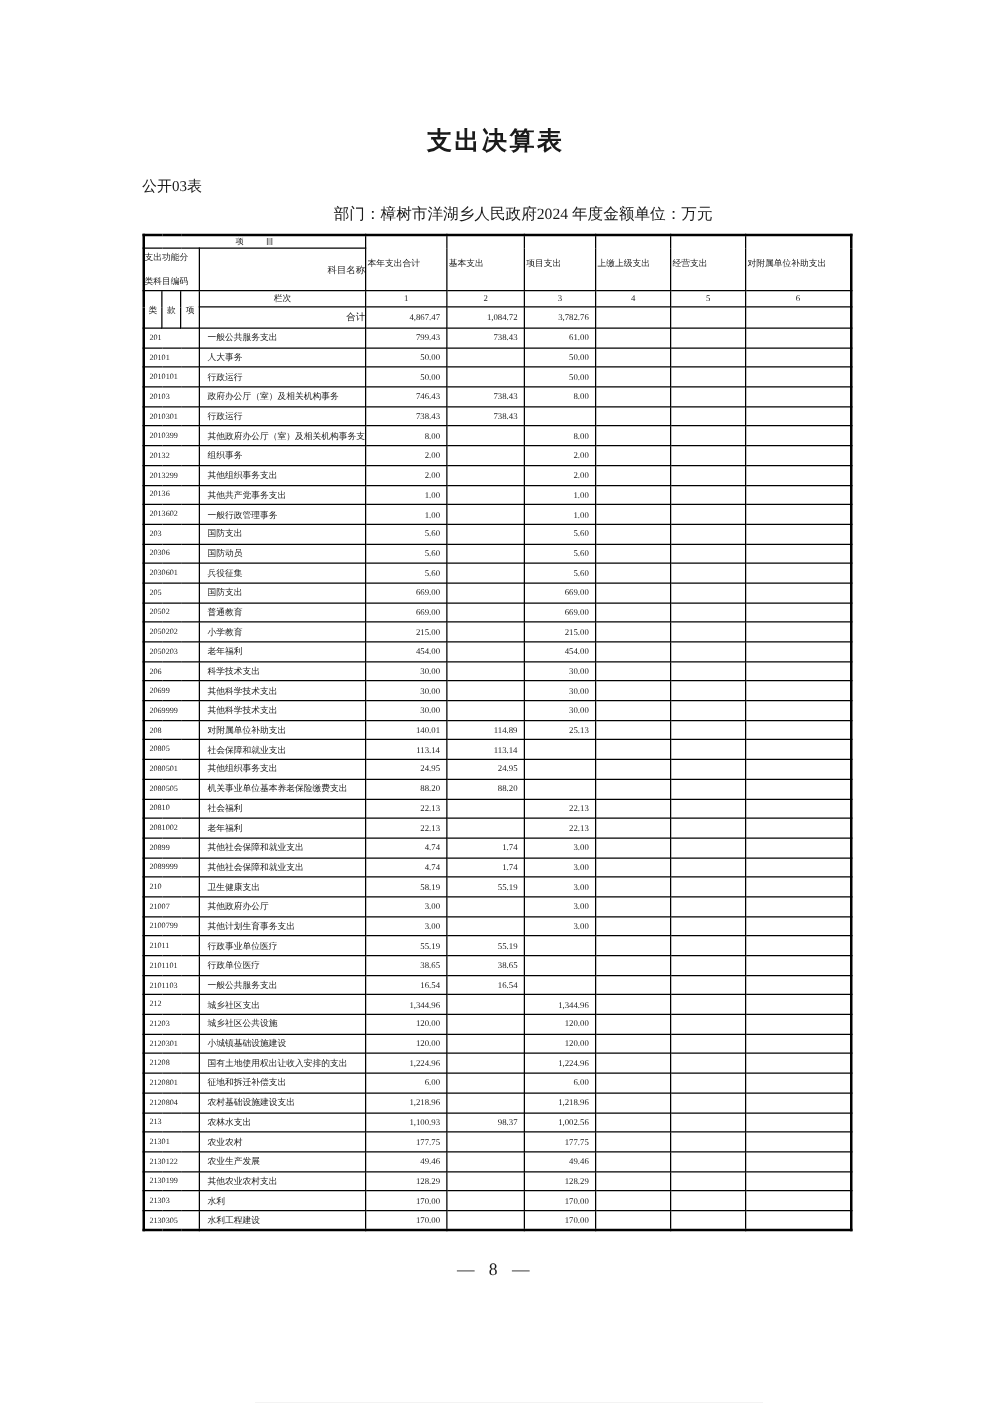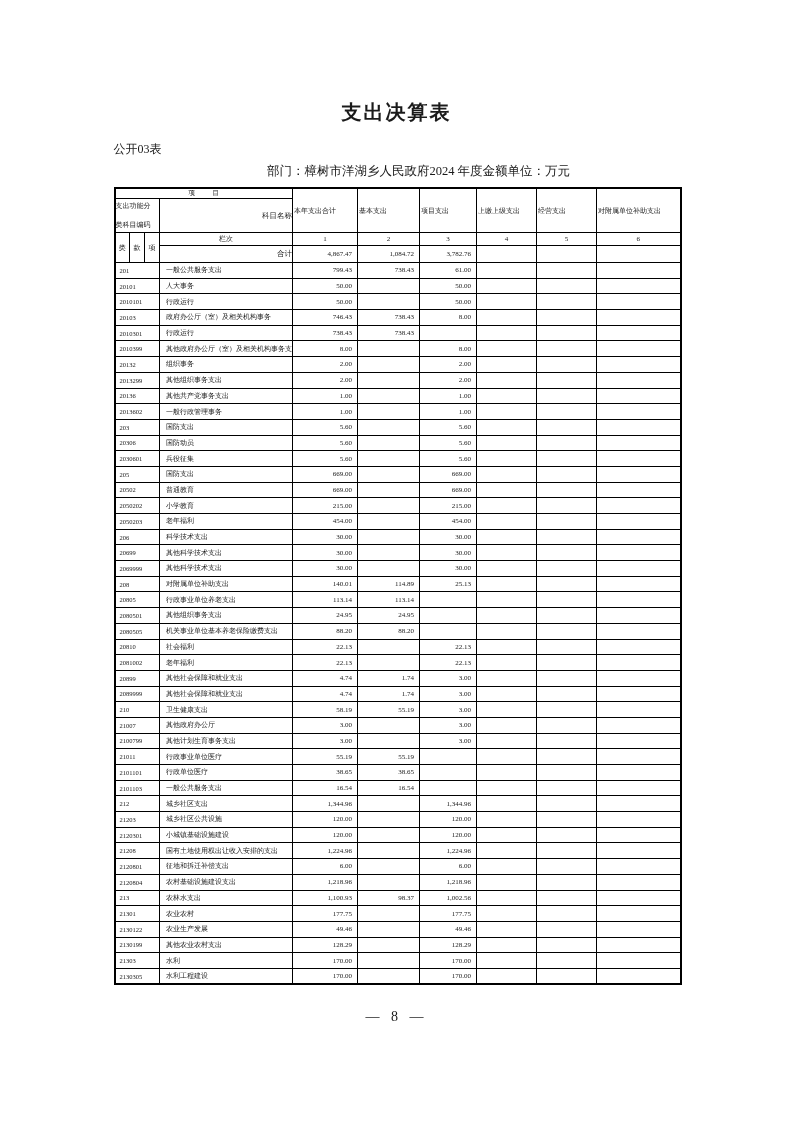--- a/index.html
+++ b/index.html
@@ -357,21 +357,21 @@
             <td class="name">对附属单位补助支出</td>
             <td class="num">140.01</td>
             <td class="num">114.89</td>
             <td class="num">25.13</td>
             <td class="num"></td>
             <td class="num"></td>
             <td class="num"></td>
           </tr>
           <tr>
             <td colspan="3" class="code">20805</td>
-            <td class="name">行政事业单位养老支出</td>
+            <td class="name">社会保障和就业支出</td>
             <td class="num">113.14</td>
             <td class="num">113.14</td>
             <td class="num"></td>
             <td class="num"></td>
             <td class="num"></td>
             <td class="num"></td>
           </tr>
           <tr>
             <td colspan="3" class="code">2080501</td>
             <td class="name">其他组织事务支出</td>

